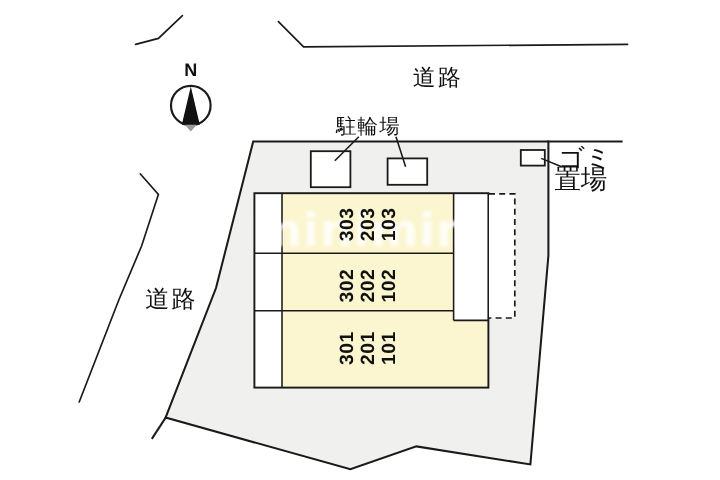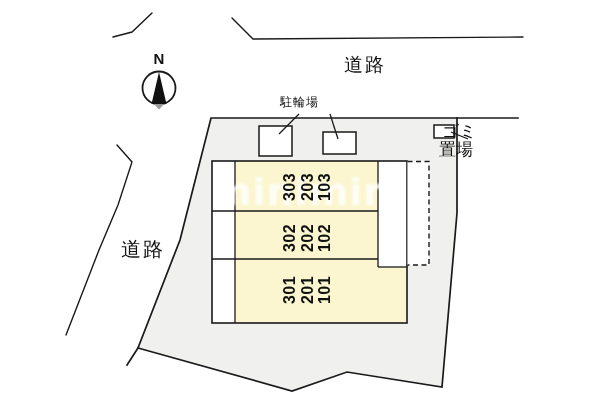--- a/index.html
+++ b/index.html
@@ -11,22 +11,22 @@
   .site{fill:var(--site-fill,#f0f0ee);stroke:var(--line-color,#1a1a1a);stroke-width:1.7;stroke-linejoin:miter;}
   .bline{stroke:var(--line-color,#1a1a1a);fill:none;stroke-width:1.7;stroke-linecap:square;}
   .rline{stroke:var(--line-color,#1a1a1a);fill:none;stroke-width:1.4;stroke-linecap:round;}
   .thin{stroke:var(--line-color,#1a1a1a);fill:none;stroke-width:1.3;}
   .outline{stroke:var(--line-color,#1a1a1a);fill:none;stroke-width:1.6;}
   .whitebox{fill:#ffffff;stroke:var(--line-color,#1a1a1a);stroke-width:1.5;}
   .dashed{fill:#ffffff;stroke:var(--line-color,#1a1a1a);stroke-width:1.4;stroke-dasharray:5 3.5;}
   .lbl{position:absolute;z-index:2;white-space:nowrap;color:#111;}
   .road-top{left:344px;top:52px;font-size:19px;letter-spacing:2px;}
   .road-left{left:121px;top:236px;font-size:20px;letter-spacing:2px;}
-  .bicycle{left:280px;top:94px;font-size:12px;letter-spacing:1px;}
-  .garbage{left:439px;top:123px;font-size:17px;line-height:18px;}
+  .bicycle{left:280px;top:94px;font-size:17px;letter-spacing:1px;}
+  .garbage{left:462px;top:123px;font-size:22px;line-height:18px;}
   .garbage .g1{padding-left:3px;}
   .compass-n{left:147px;top:50px;width:24px;text-align:center;font-size:15px;font-weight:bold;}
   .watermark{
     position:absolute;z-index:1;left:212px;top:170px;width:176px;
     font-family:"DejaVu Sans",sans-serif;font-size:38px;font-weight:bold;
     color:#ffffff;opacity:0.82;letter-spacing:1px;filter:blur(1.2px);
   }
   .unit{
     position:absolute;z-index:2;width:40px;height:16px;line-height:16px;text-align:center;
     transform:rotate(-90deg);font-family:"Liberation Sans",sans-serif;

